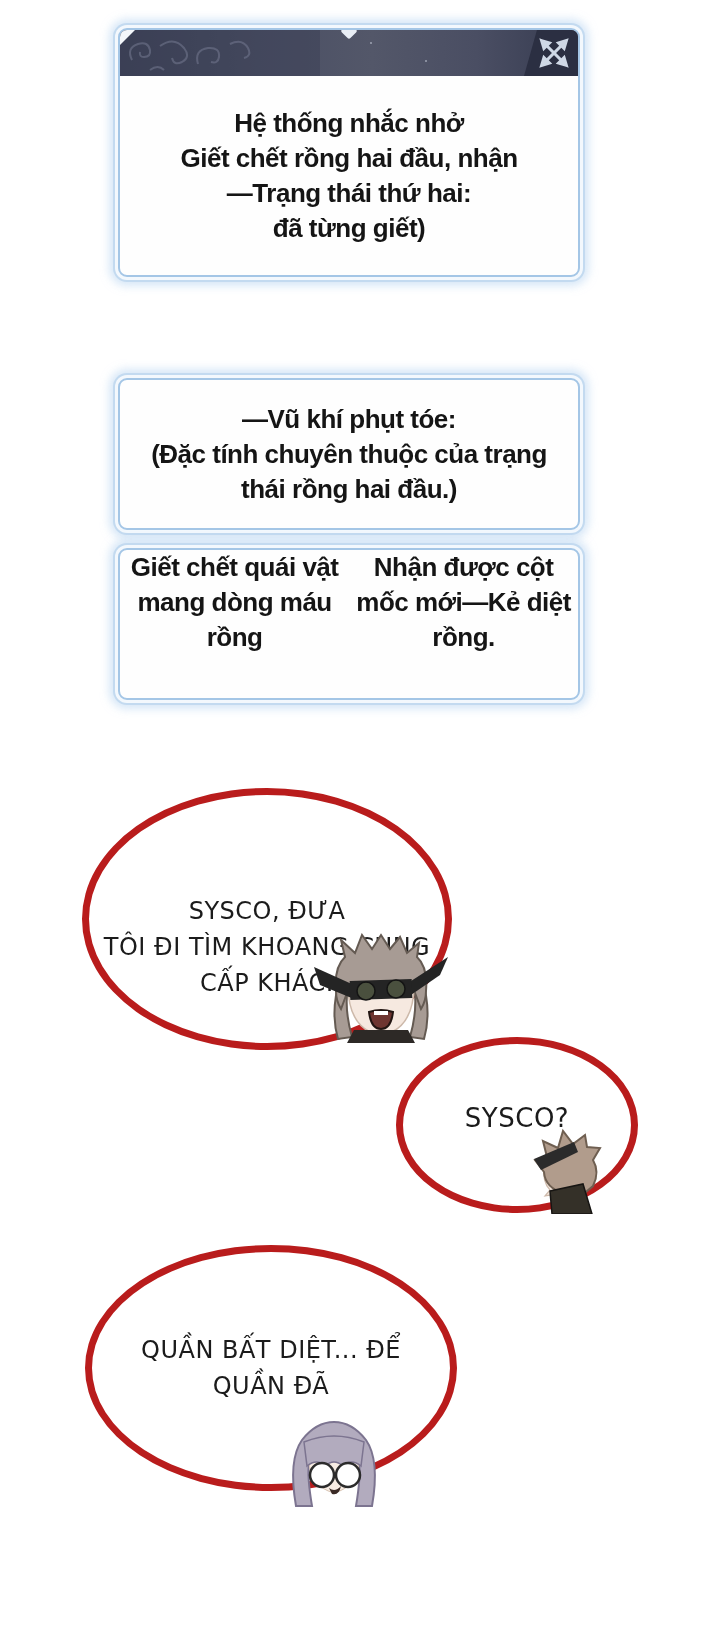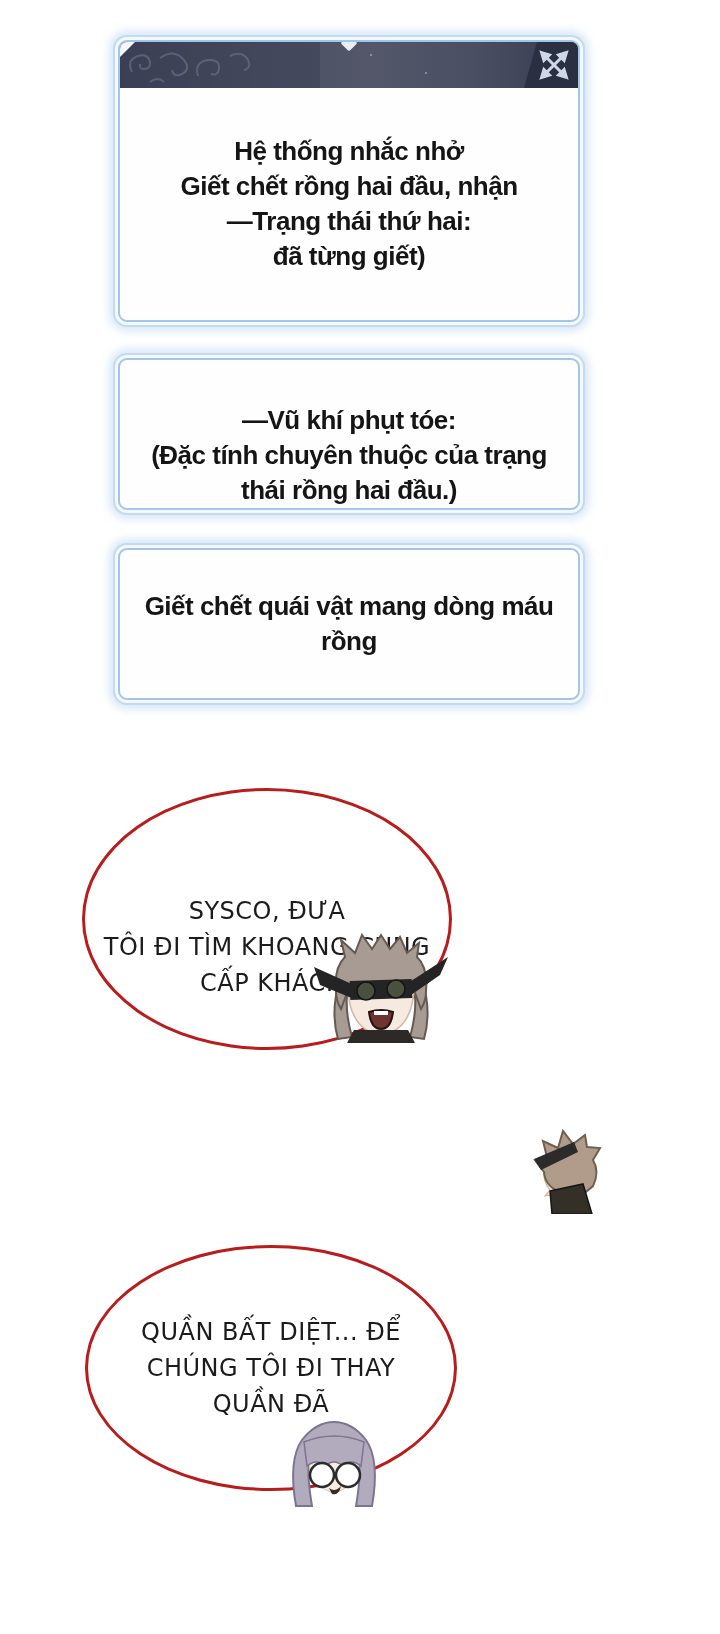--- a/index.html
+++ b/index.html
@@ -12,24 +12,24 @@
   .sys-box{
     position:absolute;left:118px;width:462px;background:#fefefe;
     border:2px solid #a4c6e6;border-radius:9px;
     box-shadow:0 0 0 3px #f3f8fd, 0 0 0 5px #c3daf0, 0 0 9px 9px rgba(182,211,240,.55);
     box-sizing:border-box;
   }
   .sys-text{
     font-weight:bold;color:#151515;text-align:center;
     font-size:26px;line-height:35px;letter-spacing:-0.5px;
   }
-  .win{top:40px;height:282px;}
+  .win{top:28px;height:249px;}
   .win-body{position:absolute;left:0;right:0;top:46px;bottom:0;display:flex;flex-direction:column;justify-content:center;}
-  .box2{top:358px;height:152px;display:flex;flex-direction:column;justify-content:flex-end;}
-  .box3{top:548px;height:152px;display:flex;flex-direction:column;justify-content:center;}
+  .box2{top:378px;height:152px;display:flex;flex-direction:column;justify-content:center;}
+  .box3{top:548px;height:152px;display:flex;flex-direction:row;justify-content:center;}
 
   
   .win-header{
     position:absolute;left:0;right:0;top:0;height:46px;
     border-radius:7px 7px 0 0;overflow:hidden;
     background:linear-gradient(90deg,#3c4156 0%,#4a4f64 30%,#535769 55%,#4a4e63 78%,#363b50 100%);
   }
   .header-ornament{position:absolute;left:0;top:0;height:46px;width:200px;opacity:.85;}
   .corner-fold{
     position:absolute;left:0;top:0;width:0;height:0;
@@ -42,21 +42,21 @@
   .close-btn{
     position:absolute;right:0;top:0;width:54px;height:46px;border:0;padding:0;cursor:pointer;
     background:#2b2f42;clip-path:polygon(24% 0,100% 0,100% 100%,0% 100%);
     display:flex;align-items:center;justify-content:center;
   }
   .close-btn svg{margin-left:6px;}
   .hdr-dot{position:absolute;width:2px;height:2px;border-radius:50%;background:#cfd6e2;opacity:.6;}
 
   
   .bubble{
-    position:absolute;background:#ffffff;border:3px solid #b91c1c;border-radius:50%;
+    position:absolute;background:#ffffff;border:7px solid #b91c1c;border-radius:50%;
     display:flex;flex-direction:column;justify-content:center;align-items:center;
     box-sizing:border-box;z-index:1;
   }
   .bubble-text{
     font-family:"DejaVu Sans", sans-serif;color:#1b1b1b;text-align:center;
     font-size:24px;line-height:36px;letter-spacing:.5px;
   }
   .b1{left:82px;top:788px;width:370px;height:262px;}
   .b1 .bubble-text{padding-top:56px;}
   .b2{left:396px;top:1037px;width:242px;height:176px;}
@@ -112,20 +112,21 @@
   </div>
 
   <div class="sys-box box2">
     <div class="sys-text">—Vũ khí phụt tóe:</div>
     <div class="sys-text">(Đặc tính chuyên thuộc của trạng</div>
     <div class="sys-text">thái rồng hai đầu.)</div>
   </div>
 
   <div class="sys-box box3">
     <div class="sys-text">Giết chết quái vật mang dòng máu rồng</div>
+    <div class="sys-text">Nhận được cột mốc mới—Kẻ diệt rồng.</div>
   </div>
 
   <div class="bubble b1">
     <div class="bubble-text">
       <div>SYSCO, ĐƯA</div>
       <div>TÔI ĐI TÌM KHOANG CUNG</div>
       <div>CẤP KHÁC.</div>
     </div>
   </div>
 
@@ -137,32 +138,36 @@
     <polygon points="2,34 42,52 42,66 8,52" fill="#242424"></polygon>
     <polygon points="136,24 96,50 96,64 128,42" fill="#242424"></polygon>
     <rect x="38" y="47" width="62" height="19" fill="#242424" transform="rotate(-2 69 57)"></rect>
     <circle cx="54" cy="58" r="9" fill="#4a503e" stroke="#141414" stroke-width="1.5"></circle>
     <circle cx="84" cy="56" r="9" fill="#4a503e" stroke="#141414" stroke-width="1.5"></circle>
     <path d="M57,79 Q69,75 81,79 Q79,96 69,96 Q59,96 57,79 Z" fill="#6e3530" stroke="#221512" stroke-width="2"></path>
     <rect x="62" y="78" width="14" height="4" fill="#ffffff"></rect>
     <polygon points="42,97 96,97 103,110 35,110" fill="#2d2926"></polygon>
   </svg>
 
+  <div class="bubble b2">
+    <div class="bubble-text">
+      <div>SYSCO?</div>
+    </div>
+  </div>
 
   <svg class="chara c2" viewBox="0 0 72 86">
     <path d="M12,36 Q10,54 18,62 L13,68 Q28,66 34,60 Q22,50 22,36 Z" fill="#f4e7dd" stroke="#cdb9aa" stroke-width="1.2"></path>
     <path d="M12,44 L3,32 L15,29 L11,13 L26,20 L31,3 L41,16 L53,7 L55,19 L68,20 L61,32 Q68,44 61,58 L49,68 Q40,71 33,66 Q13,60 12,44 Z" fill="#b19c8c" stroke="#6f5f51" stroke-width="2"></path>
     <polygon points="2,31 42,14 46,24 9,42" fill="#2b2b2b"></polygon>
     <path d="M18,63 L51,56 L60,86 L20,86 Z" fill="#343028" stroke="#171513" stroke-width="1.5"></path>
   </svg>
 
   <div class="bubble b3">
     <div class="bubble-text">
       <div>QUẦN BẤT DIỆT... ĐỂ</div>
-      <div>CHÚNG TÔI ĐI THAY</div>
       <div>QUẦN ĐÃ</div>
     </div>
   </div>
 
   <svg class="chara c3" viewBox="0 0 96 88">
     <path d="M10,86 Q2,40 16,20 Q30,2 48,2 Q66,2 80,20 Q94,40 86,86 L70,86 Q75,56 73,44 L23,44 Q21,56 26,86 Z" fill="#b2abbe" stroke="#7c7490" stroke-width="2"></path>
     <path d="M23,40 Q23,66 48,73 Q73,66 73,40 Z" fill="#f7ece3" stroke="#d8c4b4" stroke-width="1"></path>
     <path d="M18,22 Q48,10 78,22 L75,46 Q65,38 57,46 Q48,38 39,46 Q31,38 21,46 Z" fill="#b2abbe" stroke="#7c7490" stroke-width="1.5"></path>
     <circle cx="36" cy="55" r="12" fill="#ffffff" stroke="#2b2b2b" stroke-width="2.5"></circle>
     <circle cx="62" cy="55" r="12" fill="#ffffff" stroke="#2b2b2b" stroke-width="2.5"></circle>

